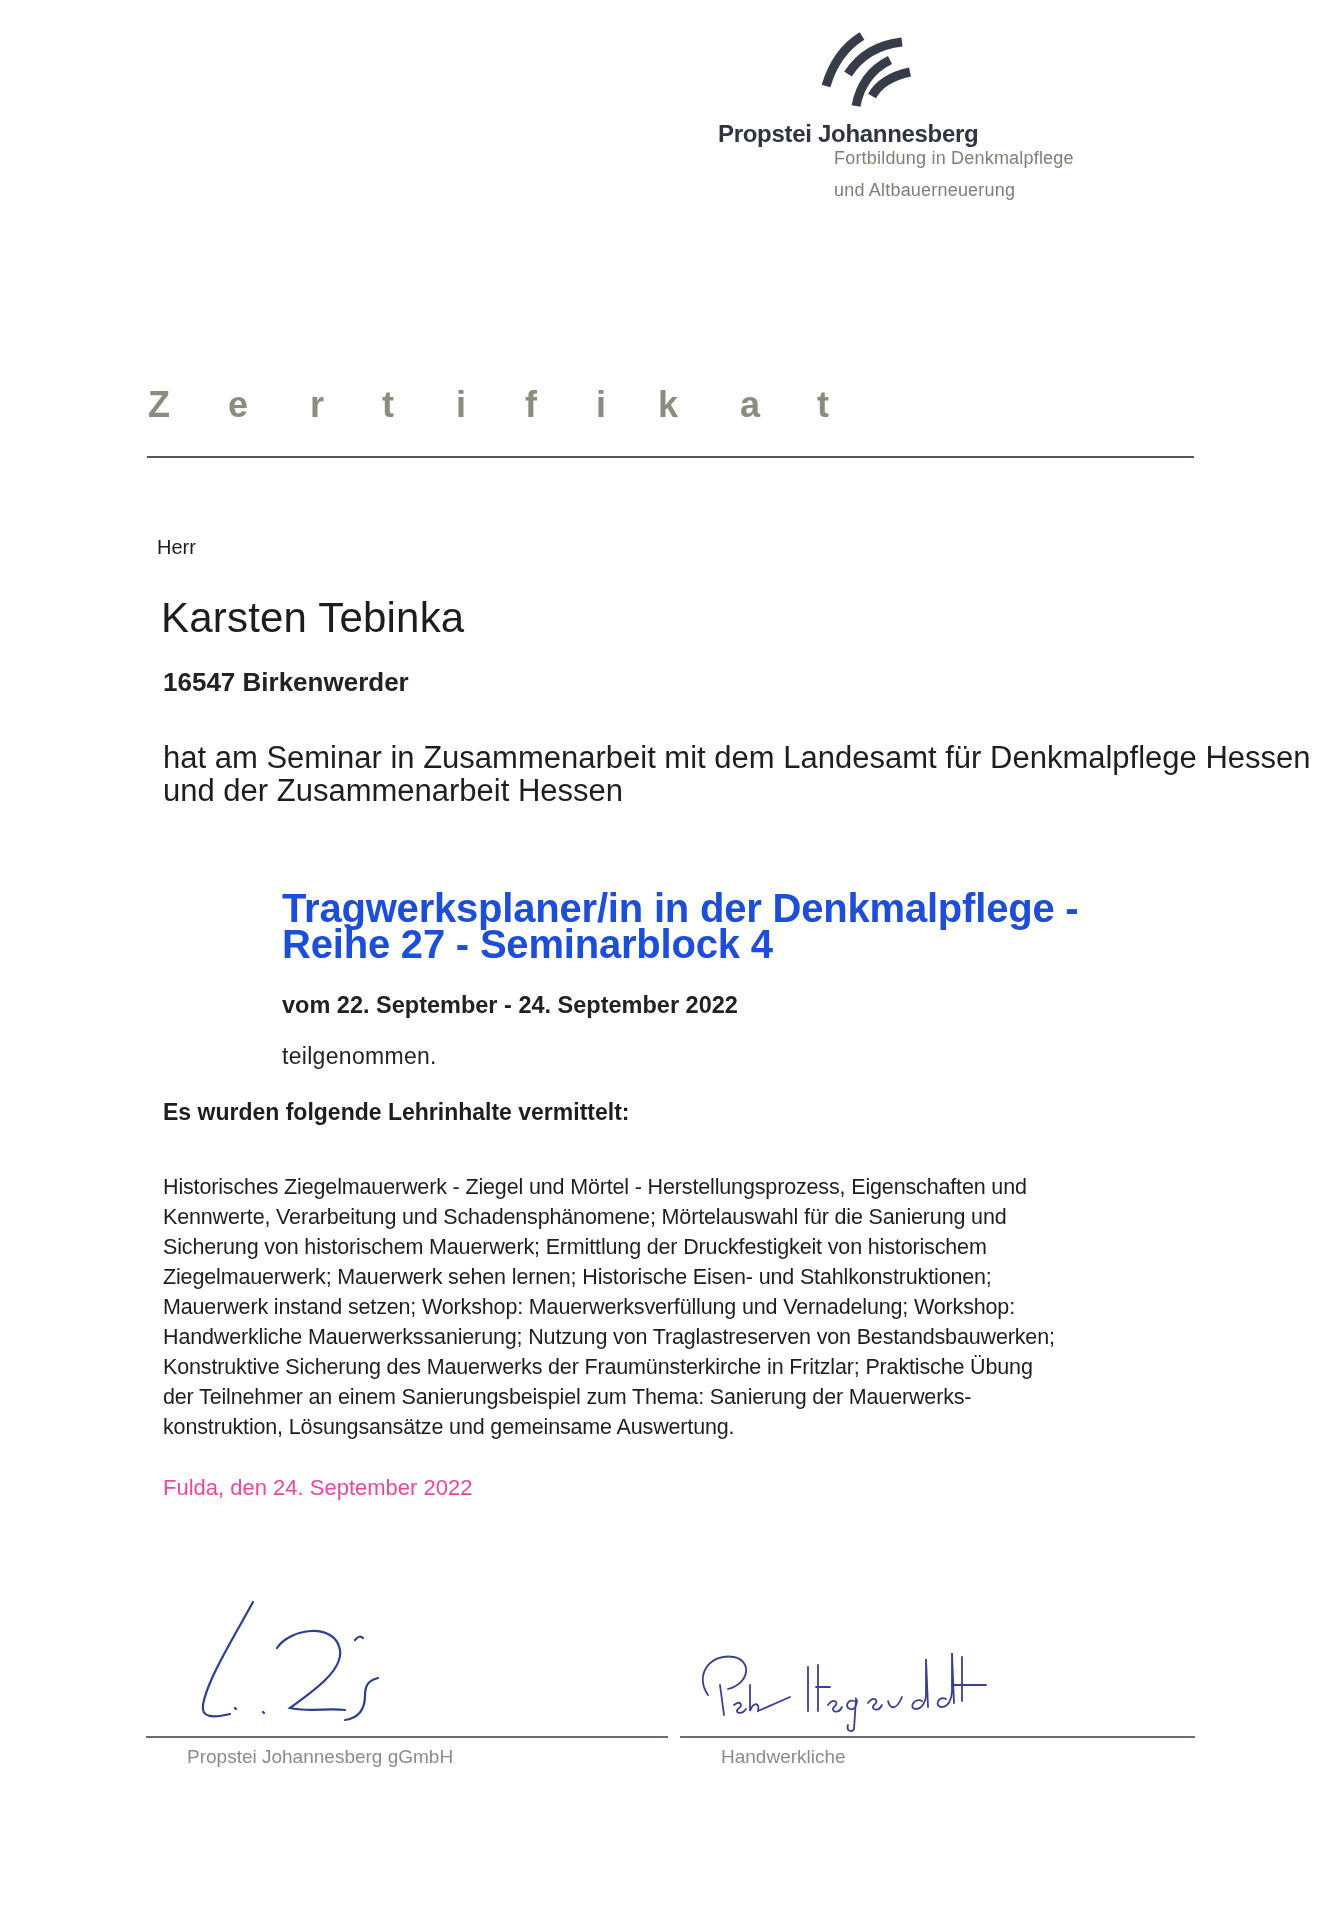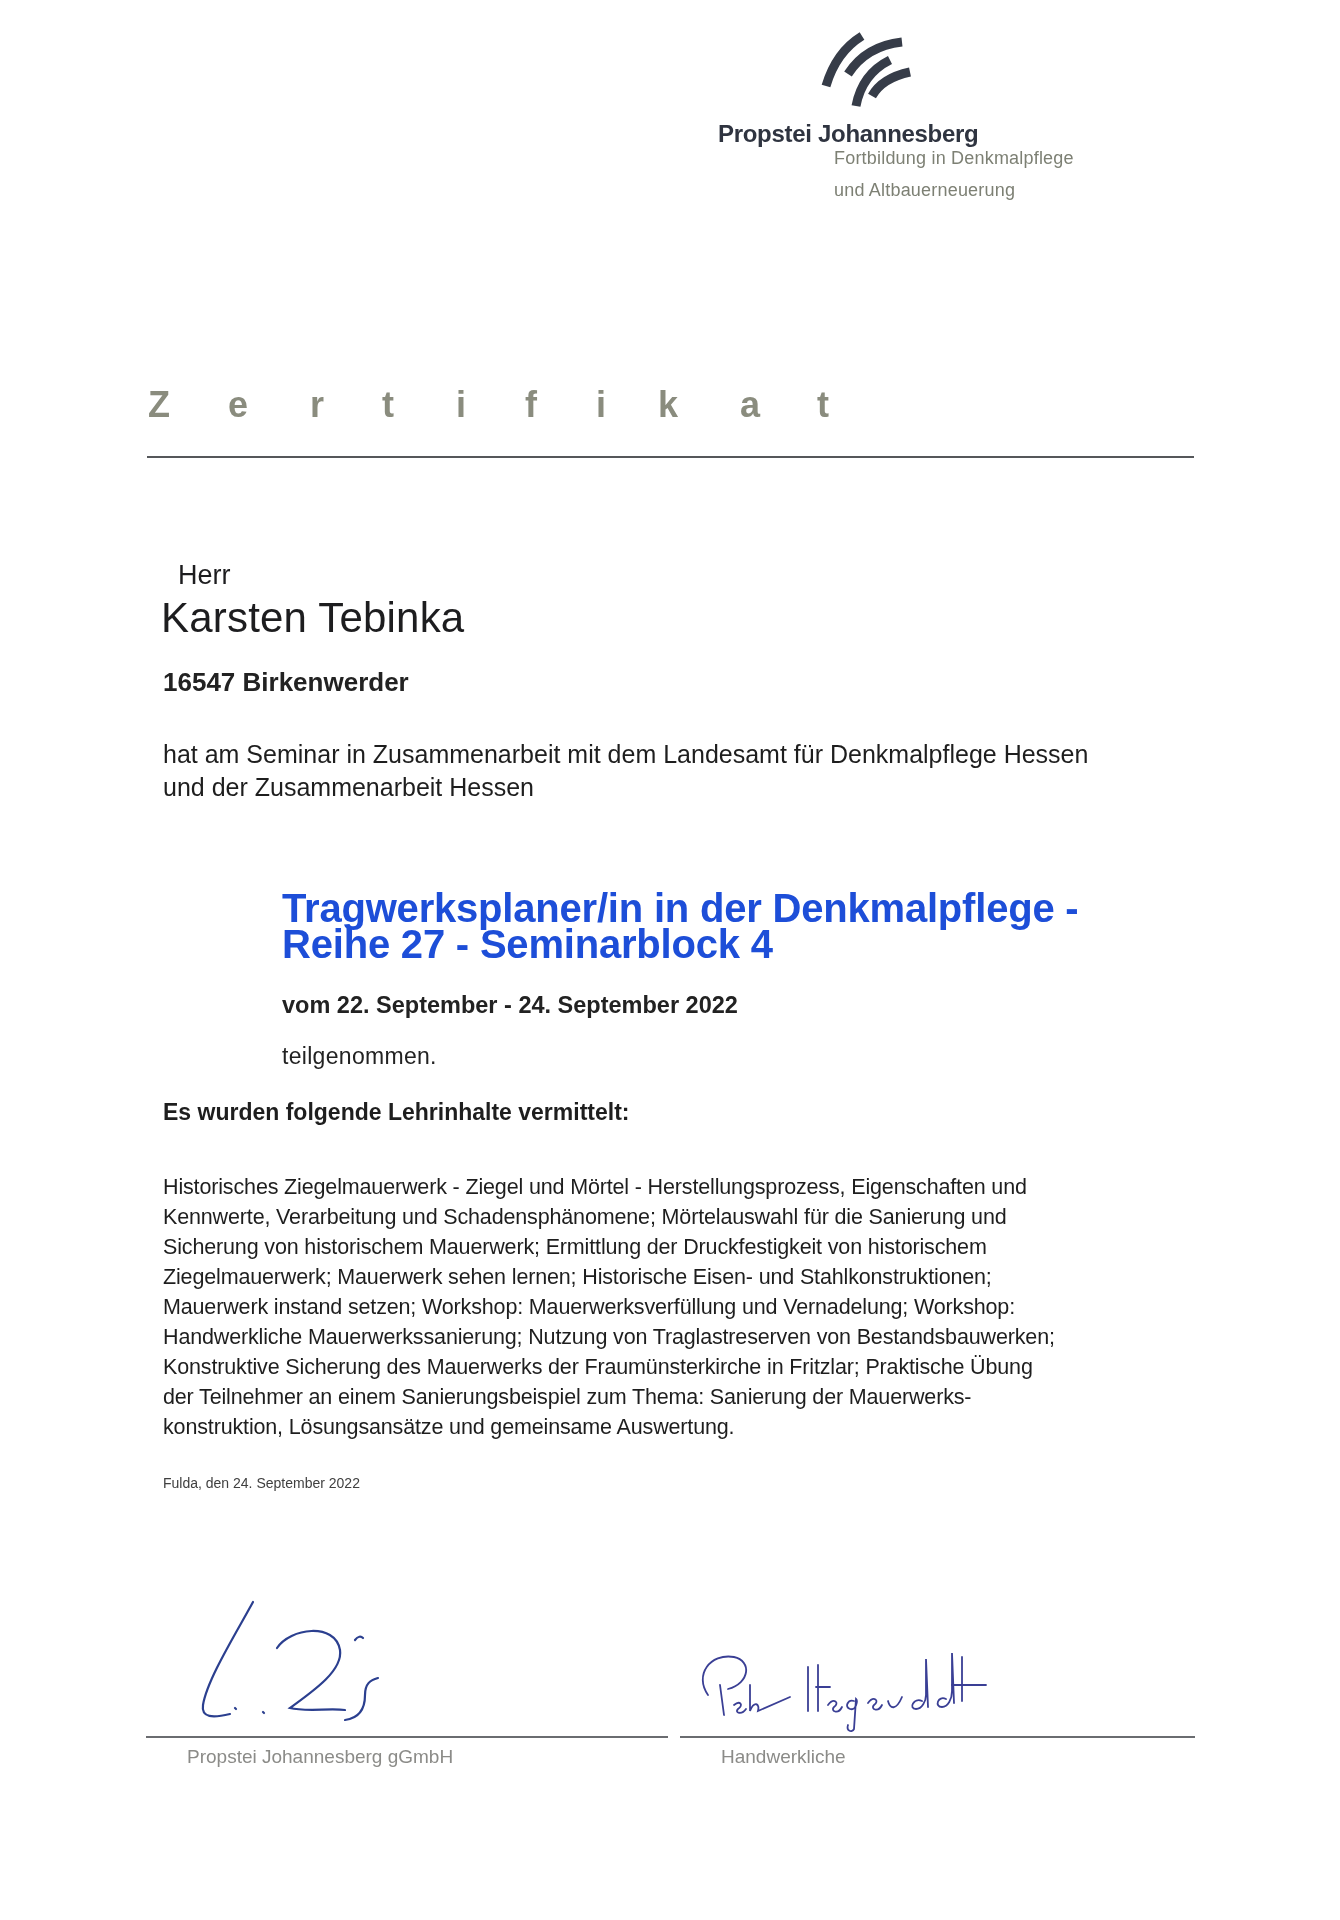--- a/index.html
+++ b/index.html
@@ -4,30 +4,30 @@
 <style>
   html, body { margin:0; padding:0; }
   body { width:1340px; height:1920px; background:#ffffff; position:relative; overflow:hidden;
          font-family:"Liberation Sans", "DejaVu Sans", sans-serif; color:#1d1d1f; }
   .abs { position:absolute; white-space:nowrap; }
   #logo-mark { position:absolute; left:818px; top:28px; width:100px; height:84px; }
   .org-name { left:718px; top:120px; font-size:24px; font-weight:bold; color:#2f3440; letter-spacing:-0.3px; }
   .org-sub { left:834px; font-size:18px; color:#7d8074; letter-spacing:0.2px; }
   .title-letter { position:absolute; top:384px; font-size:36px; color:#8a8c7e; font-weight:bold; }
   .rule { position:absolute; height:1.5px; background:#55575a; }
-  .salutation { left:178px; top:536px; font-size:27px;margin-top:24px; }
+  .salutation { left:157px; top:536px; font-size:20px; }
   .name { left:161px; top:594px; font-size:42px; letter-spacing:0.2px; }
   .city { left:163px; top:667px; font-size:26px; font-weight:bold; color:#222; }
-  .intro { left:163px; font-size:25px; color:#1e1e1e; }
+  .intro { left:163px; font-size:31px; color:#1e1e1e; }
   .course { left:282px; font-size:40px; font-weight:bold; color:#1d4ed8; letter-spacing:-0.2px; }
   .dates { left:282px; top:992px; font-size:23.5px; font-weight:bold; color:#222; }
   .part { left:282px; top:1043px; font-size:23px; color:#222; letter-spacing:0.3px; }
   .lessons-head { left:163px; top:1099px; font-size:23px; font-weight:bold; color:#1e1e1e; }
   .lesson-line { left:163px; font-size:21.5px; color:#1e1e1e; letter-spacing:-0.15px;margin-top:38px; }
-  .place { left:163px; top:1475px; font-size:14px; color:#404040; }
+  .place { left:163px; top:1475px; font-size:22px; color:#ec4899; }
   .sig-label { top:1746px; font-size:19px; color:#8b8b88;margin-left:41px; }
   svg.sig { position:absolute; overflow:visible; }
 </style>
 </head>
 <body>
 
 <svg id="logo-mark" viewBox="0 0 100 84">
   <g fill="none" stroke="#363c48" stroke-width="9" stroke-linecap="butt">
     <path d="M8 58 Q18 24 44 8"></path>
     <path d="M30 46 Q48 18 84 14"></path>

